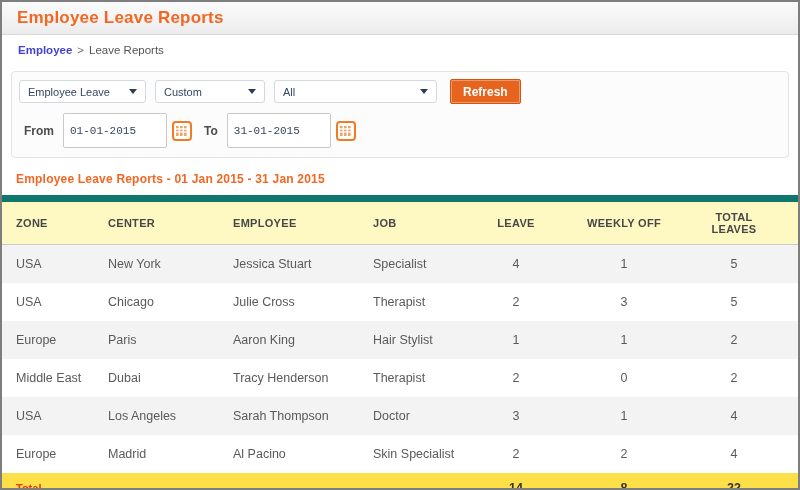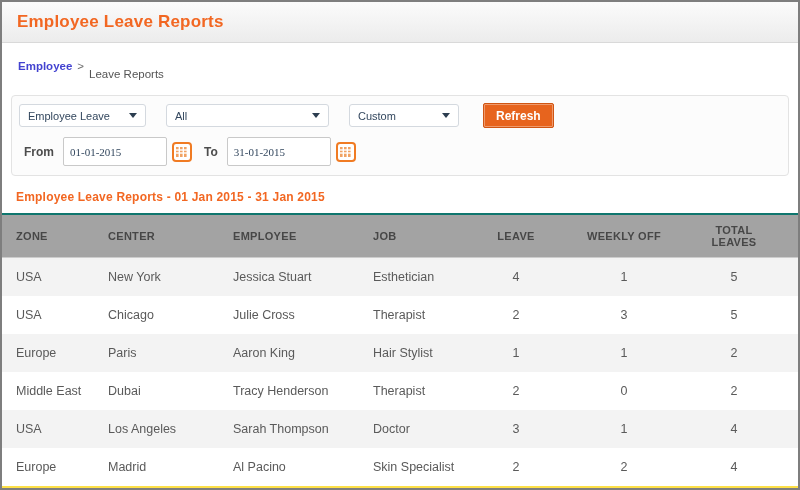--- a/index.html
+++ b/index.html
@@ -11,49 +11,49 @@
   .app {
     width: 800px; height: 490px;
     border: 2px solid #7e7e7e;
     background: #ffffff;
     overflow: hidden;
     position: relative;
   }
 
   
   .titlebar {
-    height: 41px;
+    height: 33px;
     background: linear-gradient(#fbfbfb, #ececec);
     border-bottom: 1px solid #d9d9d9;
     display: flex; align-items: center;
     padding: 0 15px;
   }
   .page-title {
     color: #f26722; font-size: 17px; font-weight: bold; letter-spacing: 0.2px;
   }
 
   
   .breadcrumb {
     padding: 9px 16px 6px 16px;
     font-size: 11.5px; color: #5b5b5b;
     display: flex; align-items: center; gap: 5px;
   }
   .crumb-link { color: #4343d0; font-weight: bold; text-decoration: none; cursor: pointer; }
   .crumb-sep { color: #6e6e6e; }
-  .crumb-current { color: #555555; margin-top: 16px; }
+  .crumb-current { color: #555555; }
 
   
   .filter-panel {
     margin: 9px 9px 0 9px;
     border: 1px solid #e3e3e3;
     border-radius: 4px;
     background: #fcfcfc;
     padding: 7px 7px 9px 7px;
   }
-  .filter-row1 { display: flex; align-items: center; gap: 20px; }
+  .filter-row1 { display: flex; align-items: center; gap: 9px; }
   .select {
     height: 23px; background: #ffffff;
     border: 1px solid #d4d9df; border-radius: 3px;
     display: flex; align-items: center; justify-content: space-between;
     padding: 0 8px; font-size: 11px; color: #33475e;
     cursor: pointer;
   }
   .select .caret {
     width: 0; height: 0; margin-left: 8px;
     border-left: 4px solid transparent; border-right: 4px solid transparent;
@@ -65,41 +65,41 @@
   .refresh-btn {
     height: 25px; padding: 0 12px; margin-left: 4px;
     background: #e7641e; border: 1px solid #d05513; border-radius: 2px;
     color: #ffffff; font-size: 12px; font-weight: bold;
     box-shadow: inset 0 0 0 1px rgba(255,255,255,0.35);
     cursor: pointer;
   }
   .filter-row2 { display: flex; align-items: center; margin-top: 9px; padding-left: 5px; }
   .date-label { font-size: 12px; font-weight: bold; color: #4c4c4c; }
   .date-input {
-    width: 104px; height: 29px; margin-left: 9px;
+    width: 104px; height: 35px; margin-left: 9px;
     border: 1px solid #c9c9c9; border-radius: 2px;
     font-size: 11px; color: #33475e; padding: 0 6px;
-    font-family: Liberation Serif, serif;
+    font-family: Liberation Mono, monospace;
   }
   .cal-icon { width: 20px; height: 20px; margin-left: 5px; cursor: pointer; display: inline-block; }
   .to-label { margin-left: 12px; }
 
   
   .report-title {
     color: #f26722; font-size: 12px; font-weight: bold;
     padding: 14px 16px 9px 14px; letter-spacing: 0.2px;
   }
   table.report {
     width: 100%; border-collapse: collapse; table-layout: fixed;
   }
   table.report th {
     font-size: 11px; font-weight: bold; color: #474747;
     text-transform: uppercase; letter-spacing: 0.3px;
-    border-top: 2px solid #0f766e; border-bottom: 1px solid #cccccc;
-    padding: 9px 0 9px 14px; text-align: left; background: #a3a3a3;
+    border-top: 7px solid #0f766e; border-bottom: 1px solid #cccccc;
+    padding: 9px 0 9px 14px; text-align: left; background: #fef9c3;
   }
   table.report td {
     font-size: 12.5px; color: #5a5a5a;
     padding: 12px 0 12px 14px; text-align: left;
   }
   table.report th.num, table.report td.num {
     text-align: center; padding-right: 28px; padding-left: 0;
   }
   tr.row-odd  { background: #f3f3f3; }
   tr.row-even { background: #ffffff; }
@@ -125,26 +125,26 @@
     <span class="crumb-sep">&gt;</span>
     <span class="crumb-current">Leave Reports</span>
   </div>
 
   <div class="filter-panel">
     <div class="filter-row1">
       <div class="select sel-1">
         <span>Employee Leave</span>
         <span class="caret"></span>
       </div>
+      <div class="select sel-2">
+        <span>Custom</span>
+        <span class="caret"></span>
+      </div>
       <div class="select sel-3">
         <span>All</span>
-        <span class="caret"></span>
-      </div>
-      <div class="select sel-2">
-        <span>Custom</span>
         <span class="caret"></span>
       </div>
       <button class="refresh-btn">Refresh</button>
     </div>
     <div class="filter-row2">
       <span class="date-label">From</span>
       <input class="date-input" type="text" value="01-01-2015" style="">
       <span class="cal-icon">
         <svg width="20" height="20" viewBox="0 0 20 20">
           <rect x="1" y="1" width="18" height="18" rx="3" fill="#ffffff" stroke="#f07b23" stroke-width="2"></rect>
@@ -191,21 +191,21 @@
         <th class="num">LEAVE</th>
         <th class="num">WEEKLY OFF</th>
         <th class="num">TOTAL LEAVES</th>
       </tr>
     </thead>
     <tbody>
       <tr class="row-odd">
         <td>USA</td>
         <td>New York</td>
         <td>Jessica Stuart</td>
-        <td>Esthetician</td>
+        <td>Specialist</td>
         <td class="num">4</td>
         <td class="num">1</td>
         <td class="num">5</td>
       </tr>
       <tr class="row-even">
         <td>USA</td>
         <td>Chicago</td>
         <td>Julie Cross</td>
         <td>Therapist</td>
         <td class="num">2</td>

